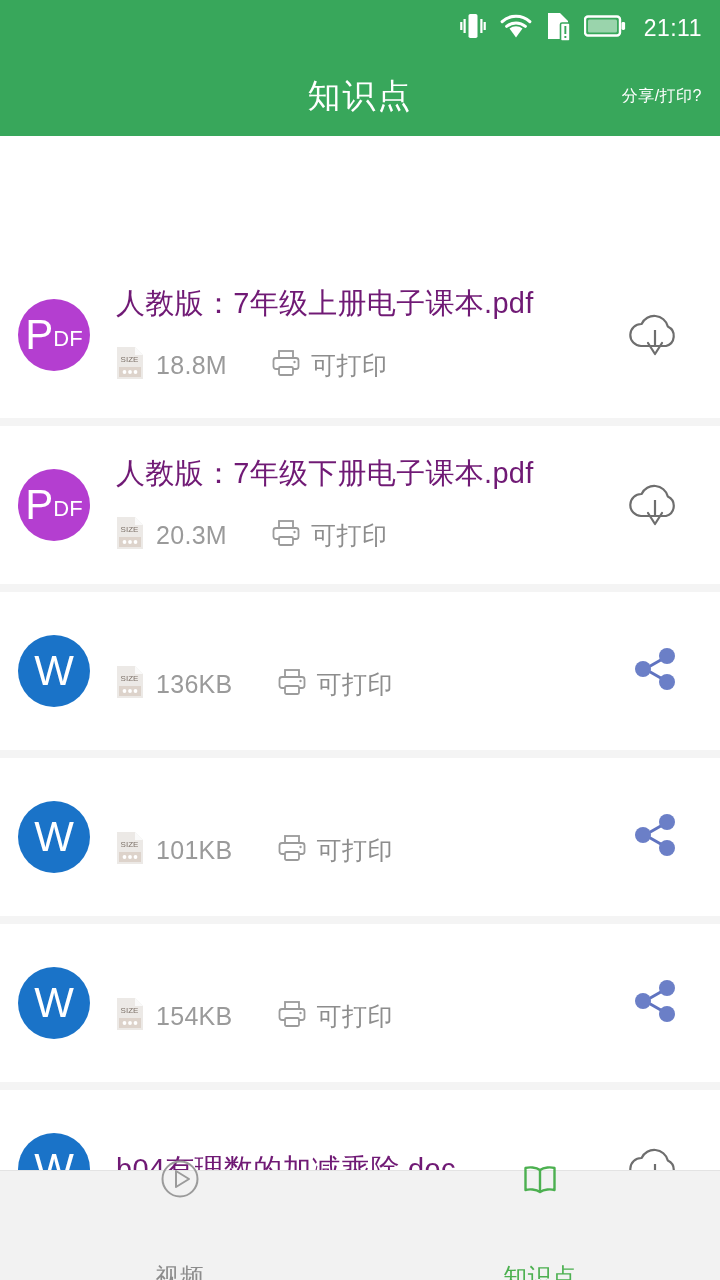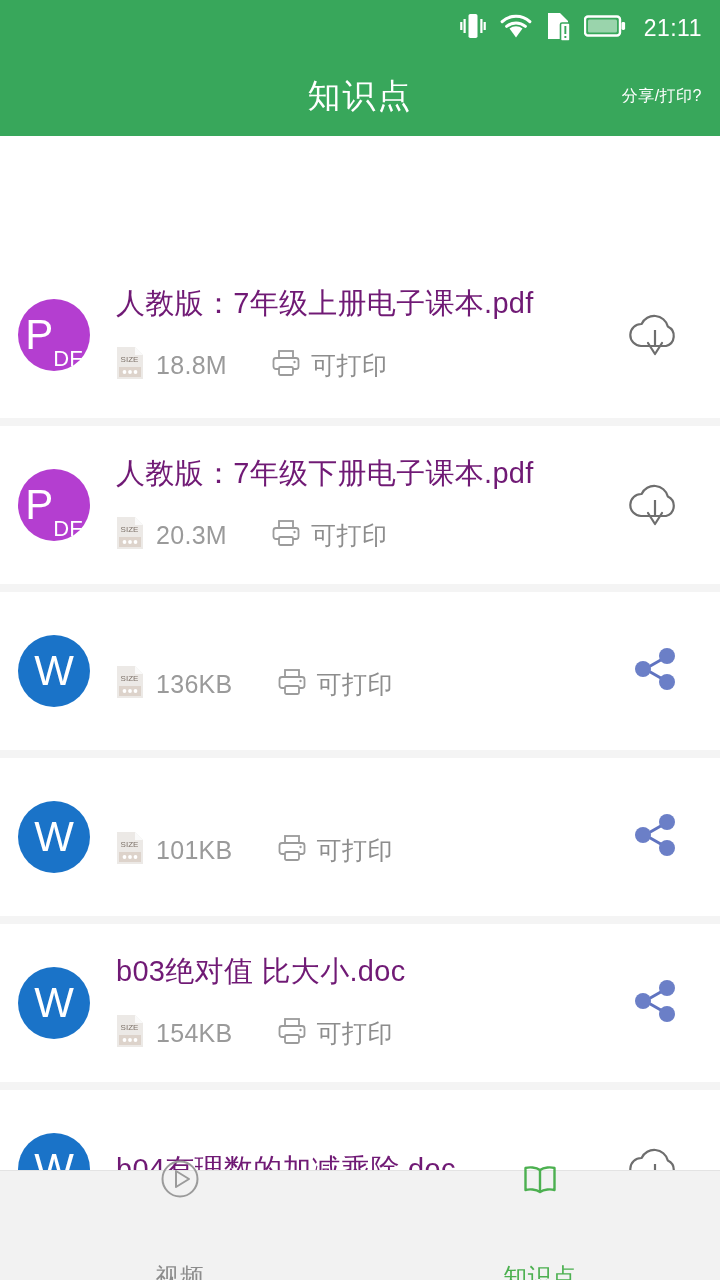--- a/index.html
+++ b/index.html
@@ -58,21 +58,21 @@
   .row + .row{ border-top:8px solid #f4f4f4; }
 
   .badge{
     width:72px; height:72px; border-radius:50%;
     display:flex; align-items:center; justify-content:center;
     flex:0 0 72px; color:#fff; user-select:none;
   }
   .badge.pdf{ background:#b43ed0; }
   .badge.doc{ background:#1a73c8; }
   .badge .pmain{ font-size:42px; line-height:1; font-weight:400; }
-  .badge .psub{ font-size:22px; line-height:1; position:relative; top:24px; letter-spacing:0; }
+  .badge .psub{ font-size:22px; line-height:1; position:relative; top:4px; letter-spacing:0; }
   .badge .wchar{ font-size:42px; line-height:1; }
 
   .rowbody{ flex:1; padding-left:26px; min-width:0; }
   .filename{
     font-size:29px; color:#701a75; white-space:nowrap;
     overflow:hidden; letter-spacing:.3px; line-height:1.2;
   }
   .meta{ display:flex; align-items:center; margin-top:26px; gap:0;text-align:right; }
   .meta .size-icon{ flex:0 0 auto; margin-right:12px; }
   .meta .size-text{ font-size:25px; color:#9a9a9a; letter-spacing:.3px; }
@@ -311,21 +311,20 @@
           </svg>
         </span>
       </div>
     </div>
 
     <div class="row">
       <div class="badge doc">
         <span class="wchar">W</span>
       </div>
       <div class="rowbody">
-        <div class="filename">b03绝对值 比大小.doc</div>
         <div class="meta">
           <span class="size-icon">
             <svg width="28" height="34" viewBox="0 0 28 34">
               <path d="M1 1 h18 l8 8 v24 H1 Z" fill="#ece9e6"></path>
               <path d="M19 1 v8 h8 Z" fill="#fafafa"></path>
               <text x="13.5" y="16" font-size="8" fill="#7d7269" text-anchor="middle" font-family="Liberation Sans, sans-serif">SIZE</text>
               <rect x="3" y="21" width="22" height="10" fill="#ddd3cb"></rect>
               <circle cx="8.5" cy="26" r="1.9" fill="#fff"></circle>
               <circle cx="14" cy="26" r="1.9" fill="#fff"></circle>
               <circle cx="19.5" cy="26" r="1.9" fill="#fff"></circle>

